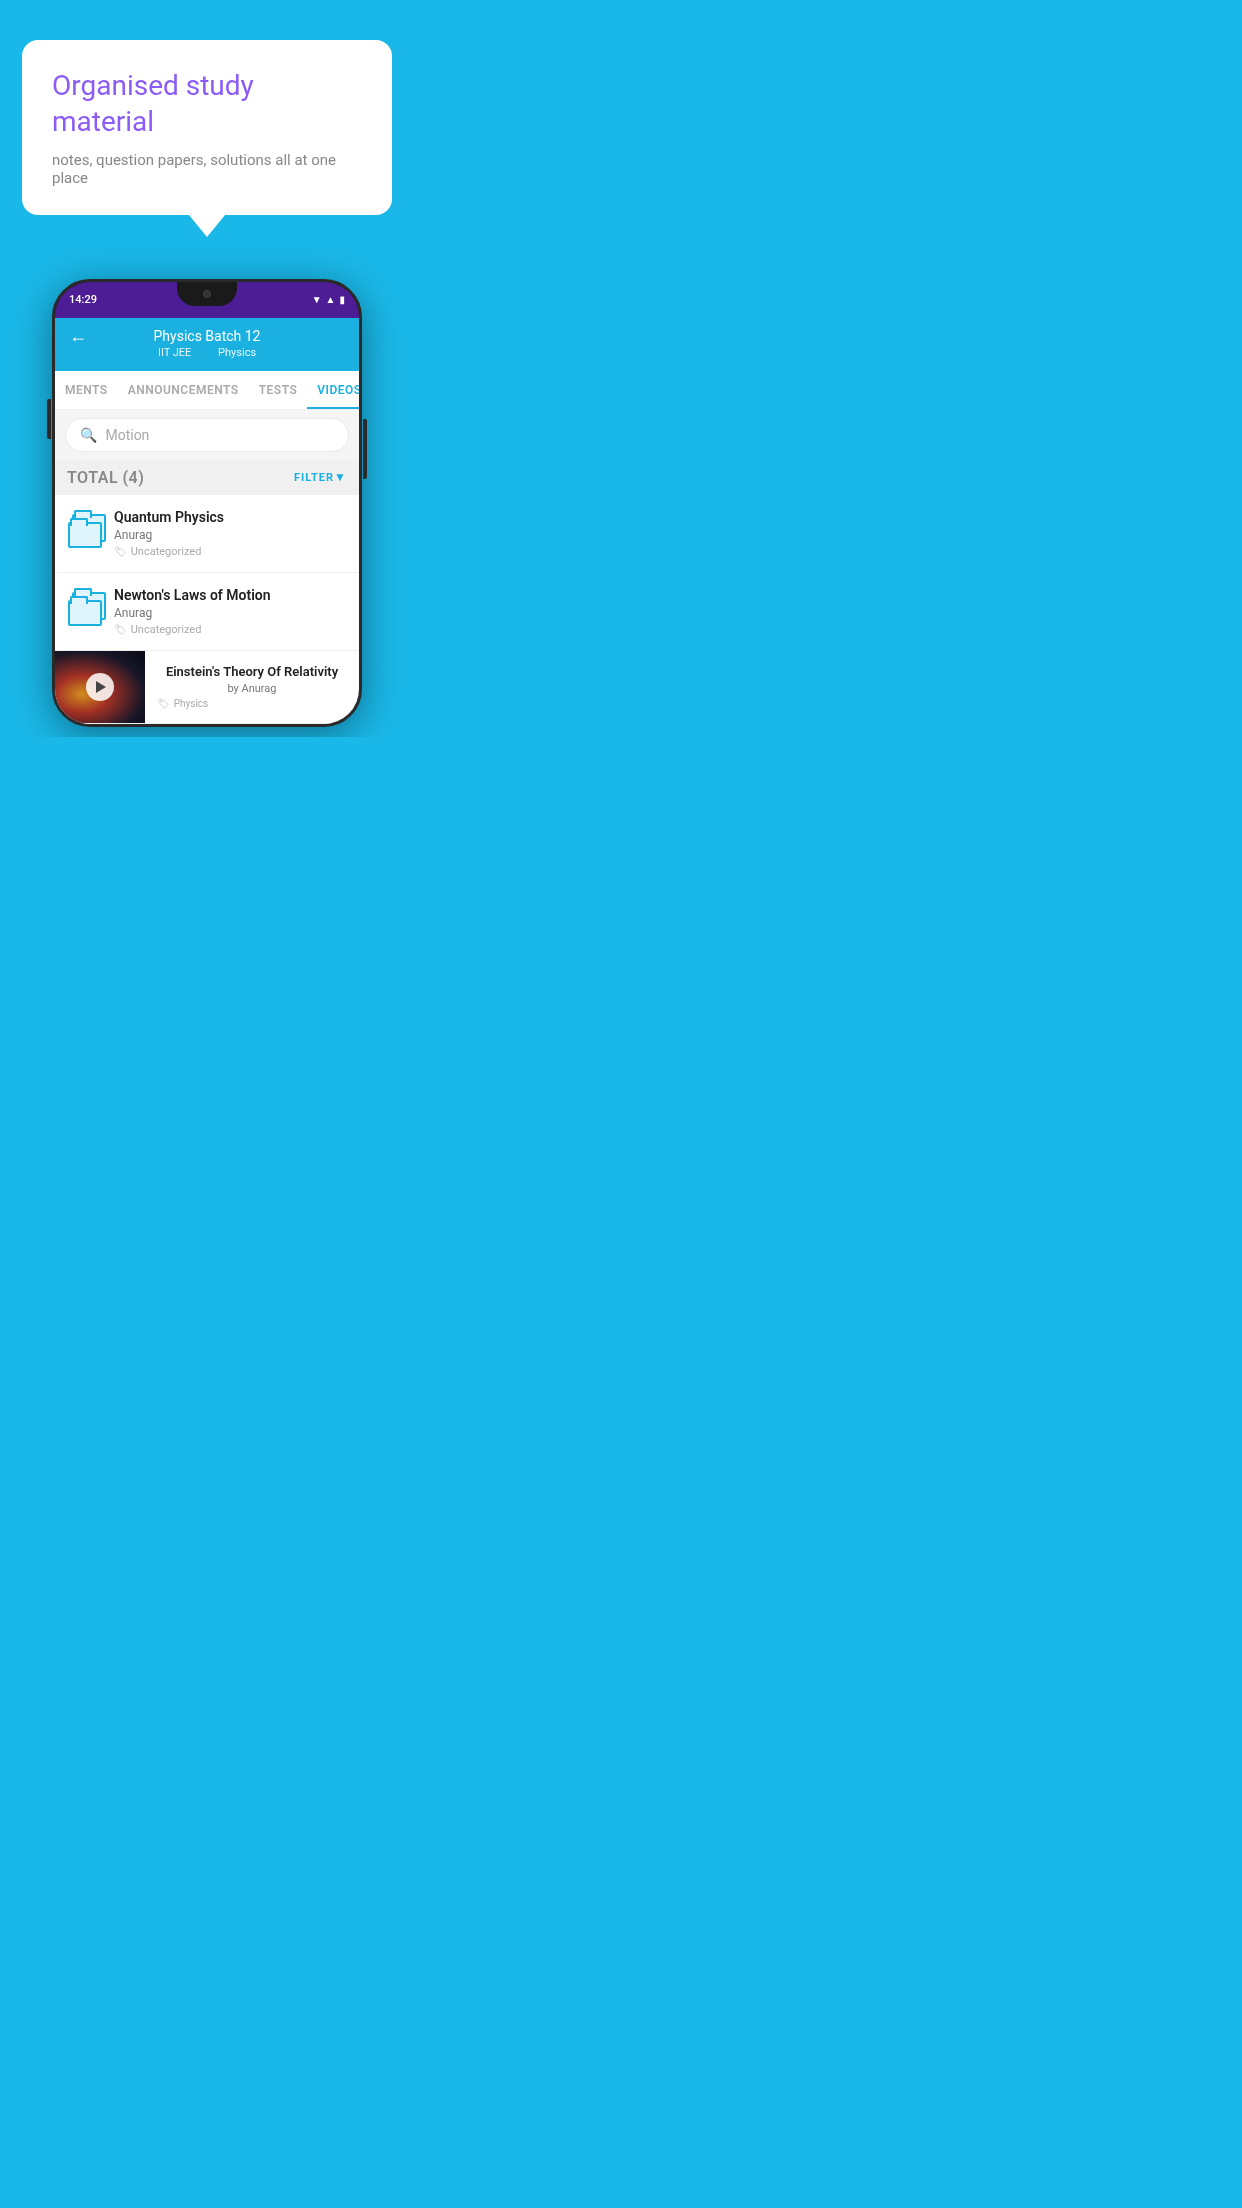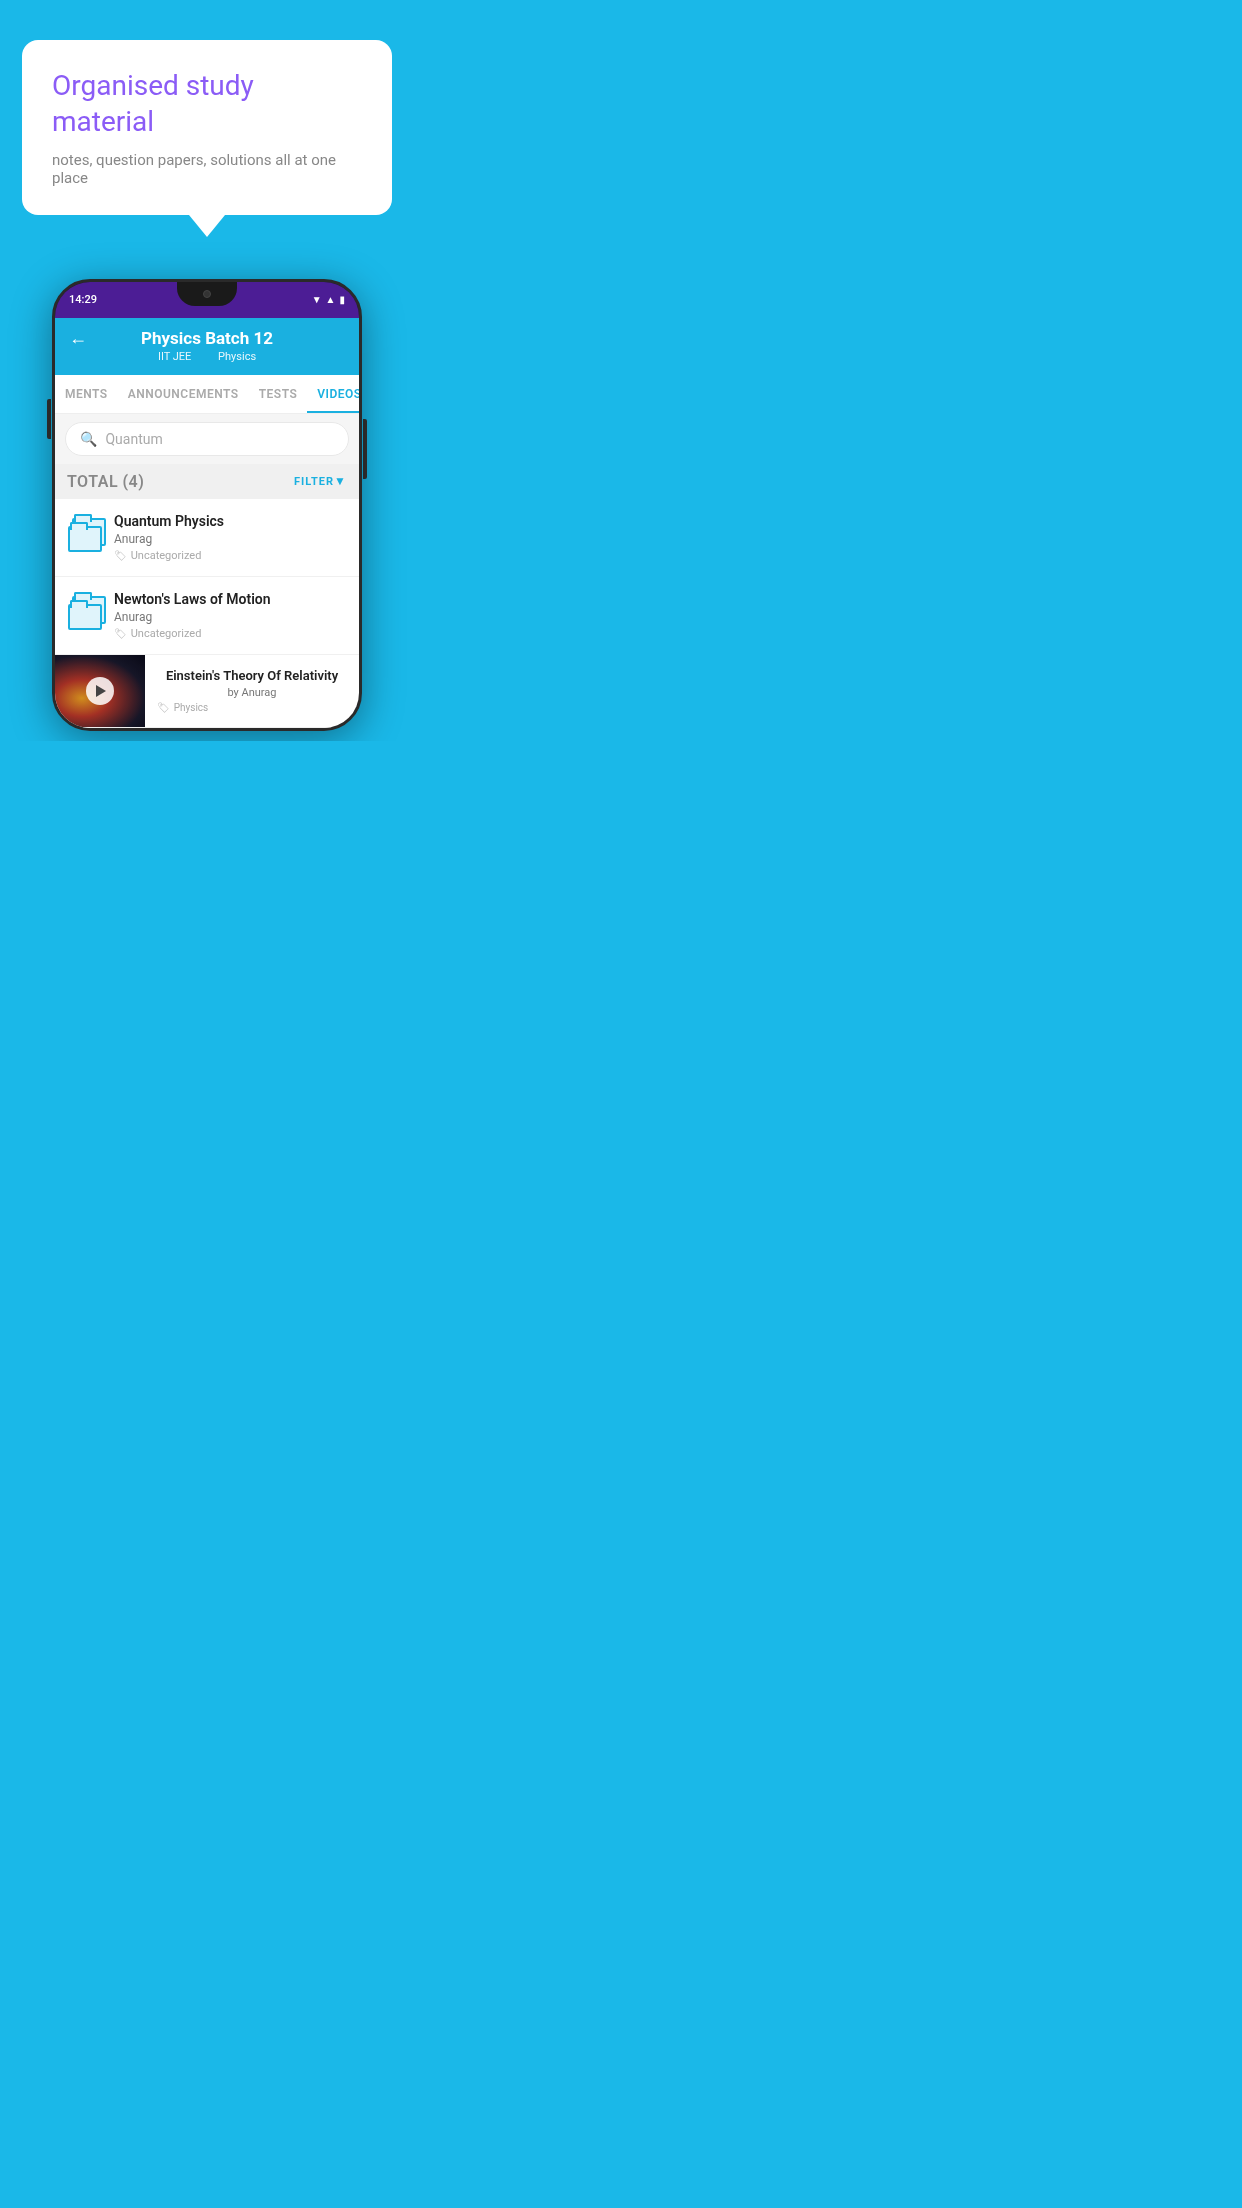--- a/index.html
+++ b/index.html
@@ -147,22 +147,22 @@
     .back-arrow {
       position: absolute;
       left: 0;
       color: white;
       font-size: 18px;
       cursor: pointer;
     }
 
     .header-title {
       color: white;
-      font-size: 17px;
-      font-weight: 700;
+      font-size: 14px;
+      font-weight: 400;
       text-align: center;
     }
 
     .header-subtitle {
       color: rgba(255,255,255,0.9);
       font-size: 11px;
       text-align: center;
       margin-top: 2px;
     }
 
@@ -531,21 +531,21 @@
           <span>TESTS</span>
         </div>
         <div class="tab active">
           <span>VIDEOS</span>
         </div>
       </div>
 
       <div class="search-bar">
         <div class="search-input">
           <span class="search-icon">🔍</span>
-          <span class="search-placeholder">Quantum</span>
+          <span class="search-placeholder">Motion</span>
         </div>
       </div>
 
       <div class="filter-bar">
         <span class="total-label">TOTAL (4)</span>
         <div class="filter-btn">
           <span>FILTER</span>
           <span class="filter-icon">▼</span>
         </div>
       </div>

